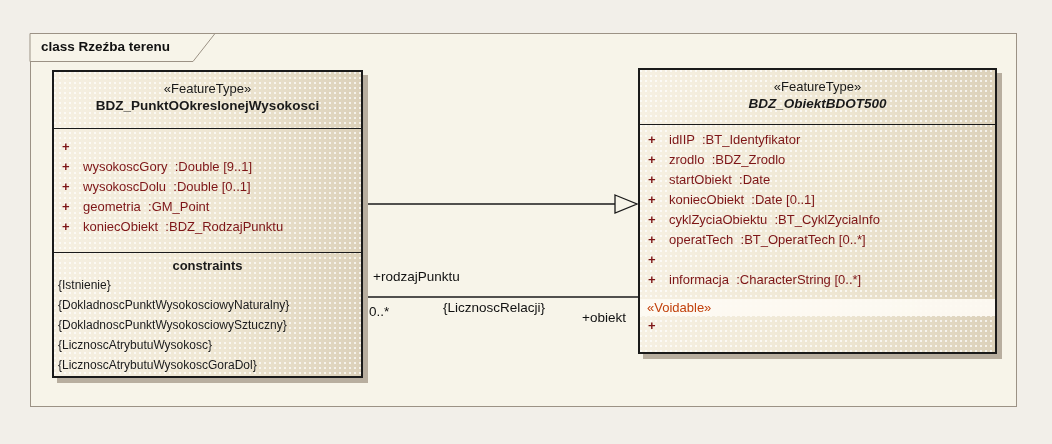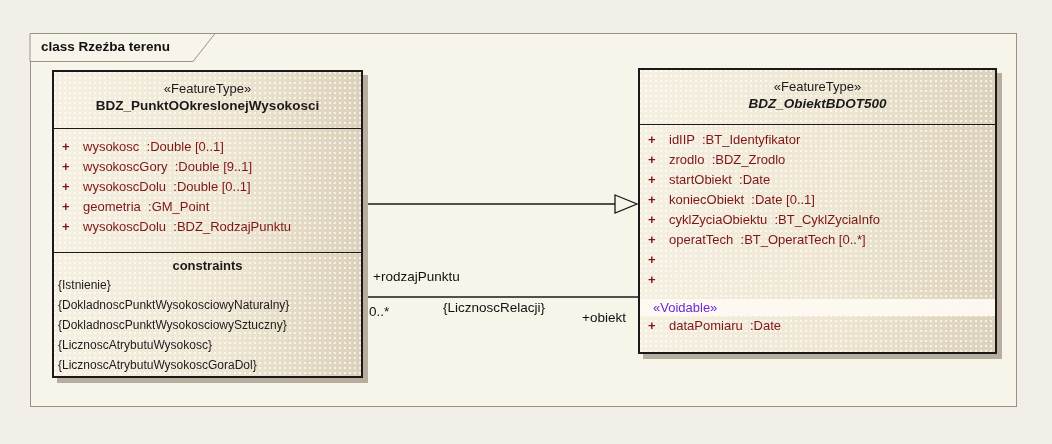--- a/index.html
+++ b/index.html
@@ -72,23 +72,23 @@
     flex: 0 0 auto;
     width: 21px;
     padding-left: 8px;
     font-weight: bold;
   }
   .attr-text { white-space: pre; }
   .voidable-band {
     margin-top: 9px;
     height: 17px;
     line-height: 17px;
-    padding-left: 13px;
+    padding-left: 7px;
     font-size: 13px;
-    color: #6d28d9;
+    color: #c2410c;
     background: rgba(253,250,242,0.95);
   }
   .constraints-title {
     text-align: center;
     font-size: 13px;
     font-weight: bold;
     color: #1a1a1a;
     line-height: 18px;
   }
   .constraint-row {
@@ -131,37 +131,36 @@
   <div class="frame-tab-label">class Rzeźba terenu</div>
 
   <div class="uml-class class-left">
     <div class="class-header">
       <div class="stereotype">«FeatureType»</div>
       <div class="class-name">BDZ_PunktOOkreslonejWysokosci</div>
     </div>
     <div class="compartment attrs-left">
       <div class="row">
         <span class="vis">+</span>
-        <span class="attr-text">wysokosc  :Double [0..1]</span>
       </div>
       <div class="row">
         <span class="vis">+</span>
         <span class="attr-text">wysokoscGory  :Double [9..1]</span>
       </div>
       <div class="row">
         <span class="vis">+</span>
         <span class="attr-text">wysokoscDolu  :Double [0..1]</span>
       </div>
       <div class="row">
         <span class="vis">+</span>
         <span class="attr-text">geometria  :GM_Point</span>
       </div>
       <div class="row">
         <span class="vis">+</span>
-        <span class="attr-text">wysokoscDolu  :BDZ_RodzajPunktu</span>
+        <span class="attr-text">koniecObiekt  :BDZ_RodzajPunktu</span>
       </div>
     </div>
     <div class="compartment constraints">
       <div class="constraints-title">constraints</div>
       <div class="constraint-row">{Istnienie}</div>
       <div class="constraint-row">{DokladnoscPunktWysokosciowyNaturalny}</div>
       <div class="constraint-row">{DokladnoscPunktWysokosciowySztuczny}</div>
       <div class="constraint-row">{LicznoscAtrybutuWysokosc}</div>
       <div class="constraint-row">{LicznoscAtrybutuWysokoscGoraDol}</div>
     </div>
@@ -195,25 +194,25 @@
       </div>
       <div class="row">
         <span class="vis">+</span>
         <span class="attr-text">operatTech  :BT_OperatTech [0..*]</span>
       </div>
       <div class="row">
         <span class="vis">+</span>
       </div>
       <div class="row">
         <span class="vis">+</span>
+        <span class="attr-text">informacja  :CharacterString [0..*]</span>
       </div>
       <div class="voidable-band">«Voidable»</div>
       <div class="row">
         <span class="vis">+</span>
-        <span class="attr-text">dataPomiaru  :Date</span>
       </div>
     </div>
   </div>
 
   <div class="edge-label lbl-role-source">+rodzajPunktu</div>
   <div class="edge-label lbl-mult">0..*</div>
   <div class="edge-label lbl-constraint">{LicznoscRelacji}</div>
   <div class="edge-label lbl-role-target">+obiekt</div>
 
 </div>

